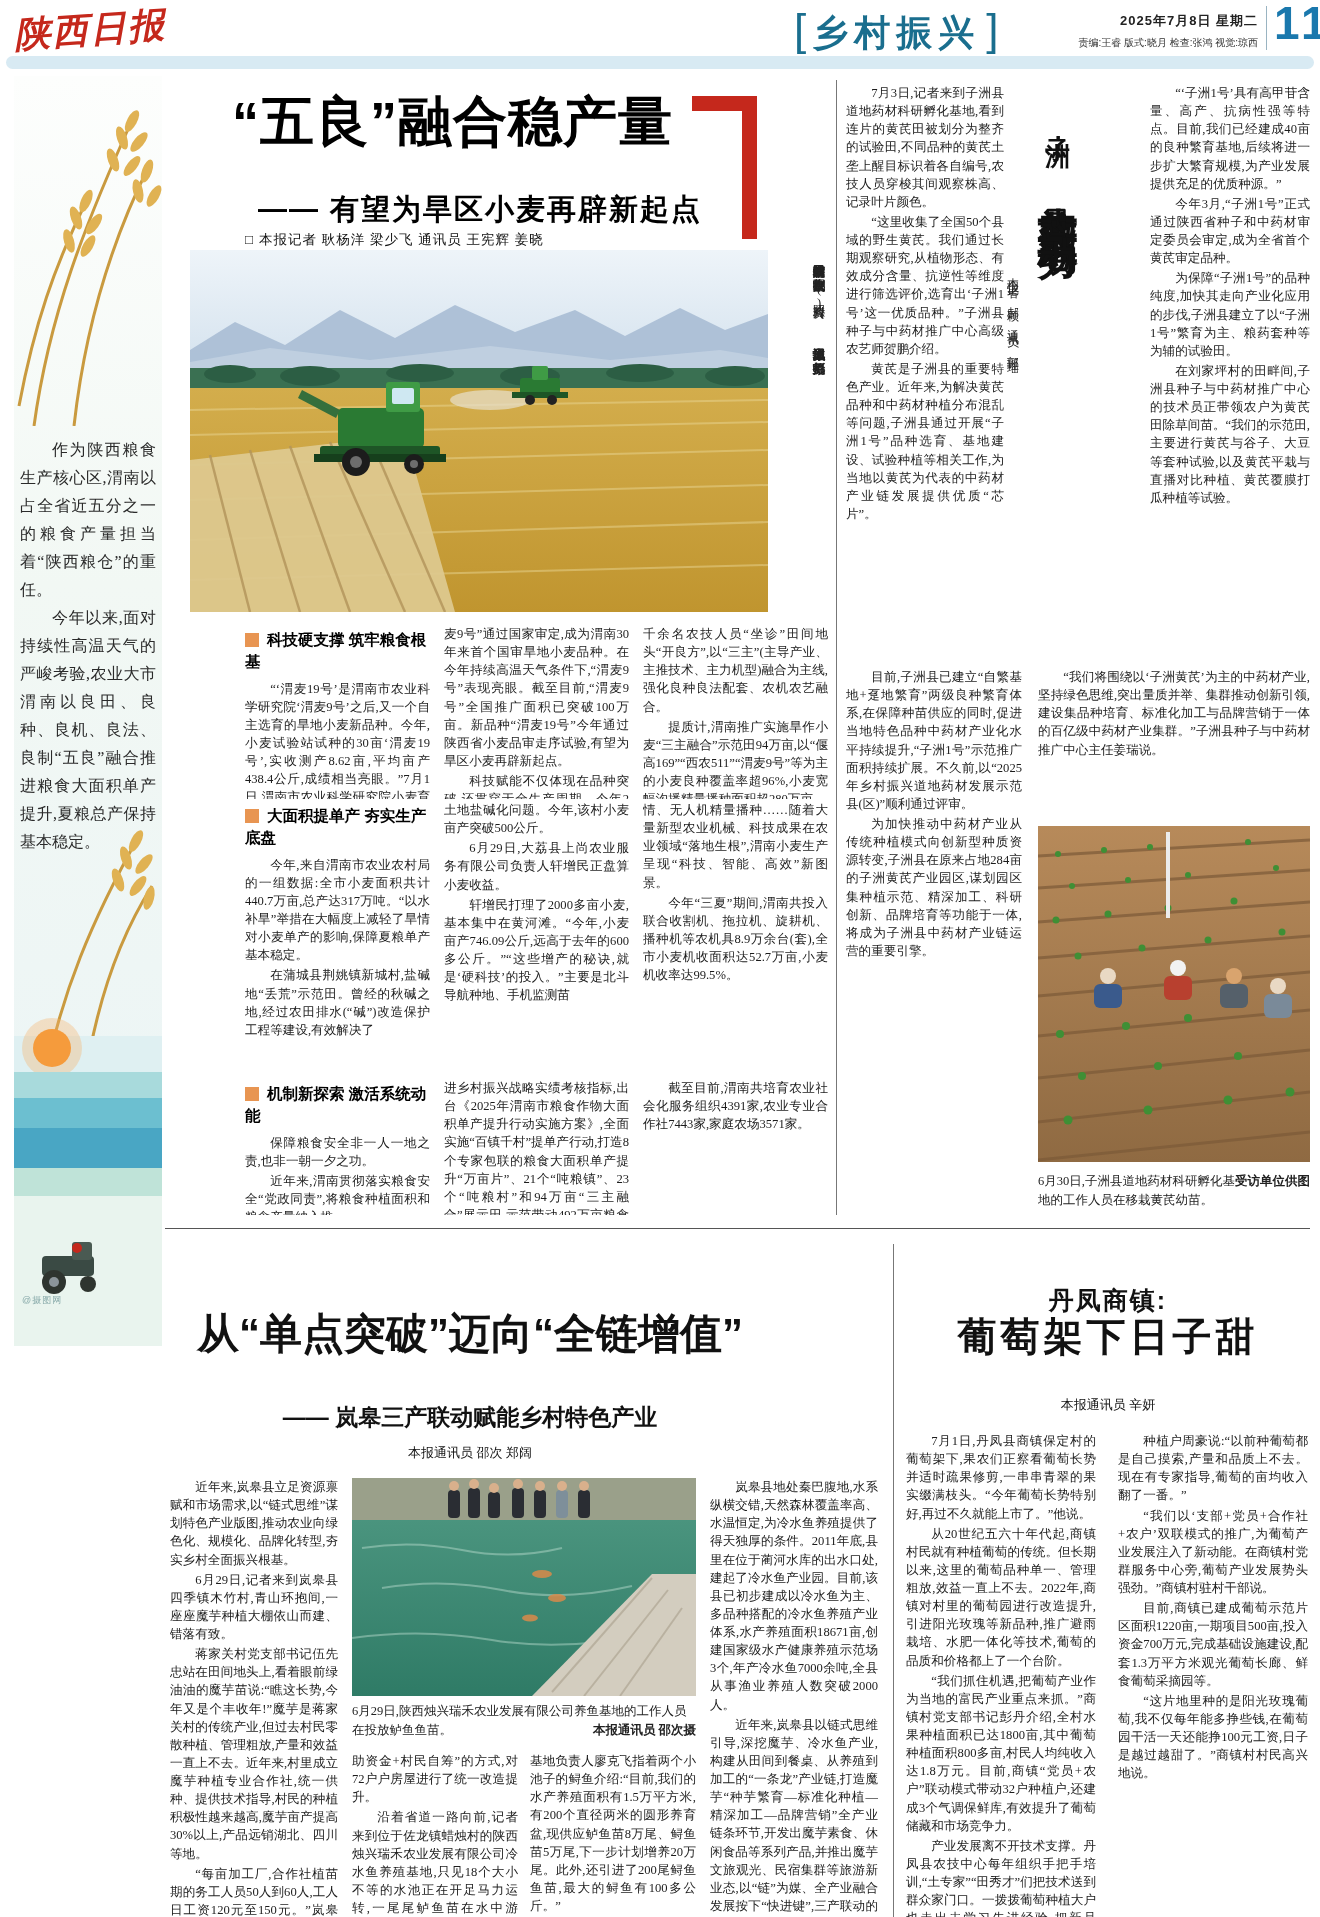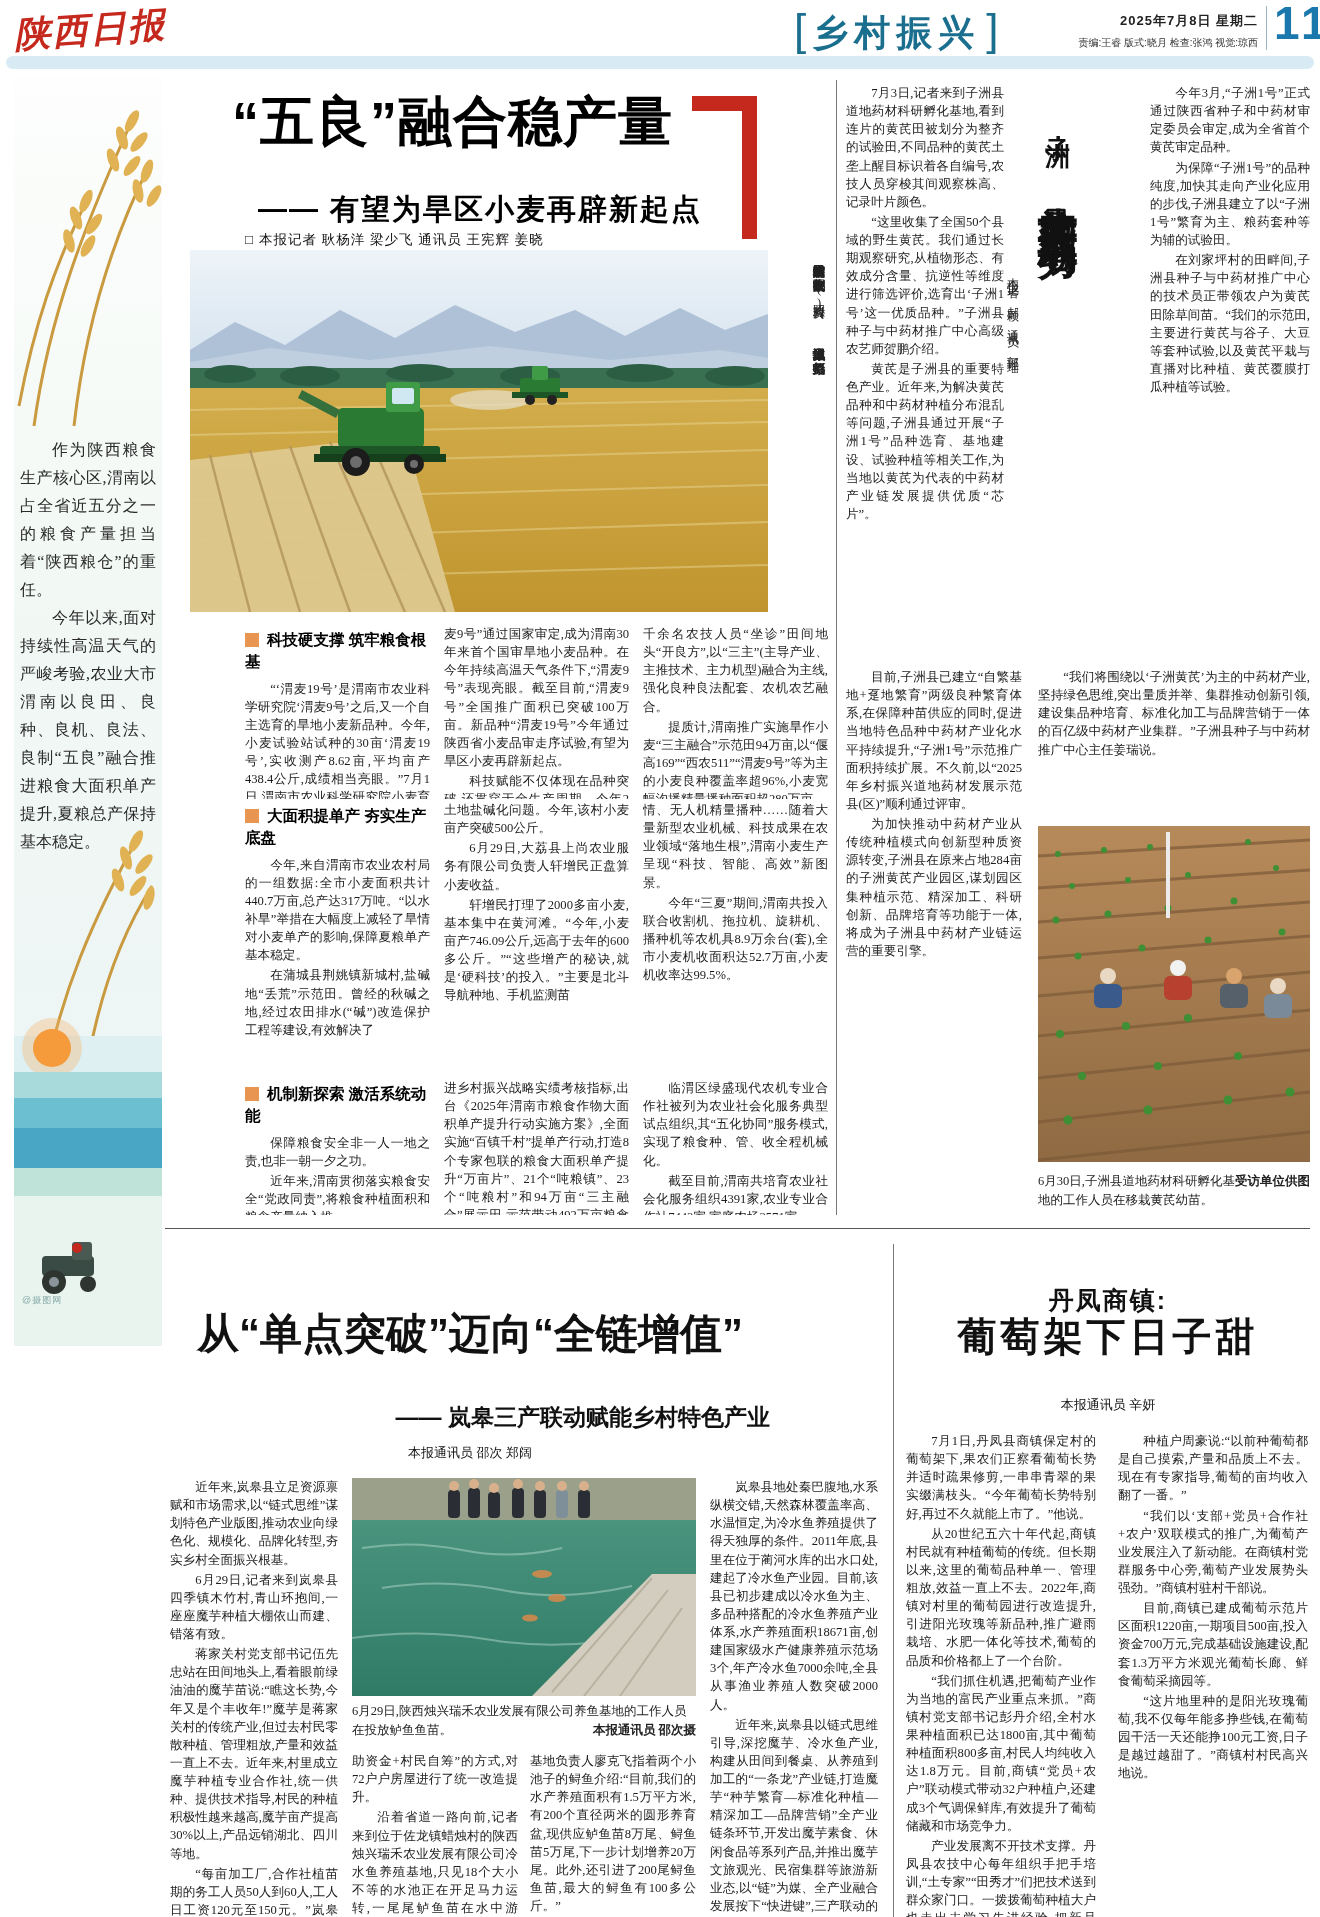--- a/index.html
+++ b/index.html
@@ -49,21 +49,21 @@
   .photo-cap-v .credit{font-weight:700;margin-top:14px;display:inline-block;}
   
   .z-headline{left:1036px;top:118px;height:560px;font-weight:900;line-height:1.08;}
   .z-headline .kick{font-size:25px;letter-spacing:4px;}
   .z-headline .main{font-size:40px;letter-spacing:3px;}
   .z-byline{left:1004px;top:268px;height:300px;font-size:12px;color:#222;letter-spacing:3px;}
   .cap{font-size:12.5px;line-height:1.5;color:#222;font-family:"Liberation Serif","DejaVu Serif",serif;}
   .cap .credit{float:right;font-weight:700;}
   
   .b-headline{left:170px;top:1290px;width:600px;text-align:center;font-size:42px;font-weight:900;letter-spacing:0;margin-top:16px;}
-  .b-subtitle{left:170px;top:1402px;width:600px;text-align:right;font-size:23px;font-weight:700;}
+  .b-subtitle{left:170px;top:1402px;width:600px;text-align:center;font-size:23px;font-weight:700;}
   .b-byline{left:170px;top:1444px;width:600px;text-align:center;font-size:13px;}
   .d-kicker{left:906px;top:1276px;width:404px;text-align:center;font-size:25px;font-weight:900;letter-spacing:2px;margin-top:8px;}
   .d-headline{left:906px;top:1310px;width:404px;text-align:center;font-size:39px;font-weight:900;letter-spacing:4px;}
   .d-byline{left:906px;top:1396px;width:404px;text-align:center;font-size:13px;}
   svg{display:block;}
 </style>
 </head>
 <body>
 
 <div class="abs logo">陕西日报</div>
@@ -243,39 +243,39 @@
 
 <div class="abs col" style="left:245px;top:1079px;width:185px;height:136px">
     <div class="subhead"><span class="sq"></span><span>机制新探索  激活系统动能</span></div>
     <div class="para">保障粮食安全非一人一地之责,也非一朝一夕之功。</div>
     <div class="para">近年来,渭南贯彻落实粮食安全“党政同责”,将粮食种植面积和粮食产量纳入推</div>
   </div>
 <div class="abs col" style="left:444px;top:1079px;width:185px;height:136px">
     <div class="para cont">进乡村振兴战略实绩考核指标,出台《2025年渭南市粮食作物大面积单产提升行动实施方案》,全面实施“百镇千村”提单产行动,打造8个专家包联的粮食大面积单产提升“万亩片”、21个“吨粮镇”、23个“吨粮村”和94万亩“三主融合”展示田,示范带动492万亩粮食作物实现大面积单产提升。</div>
   </div>
 <div class="abs col" style="left:643px;top:1079px;width:185px;height:136px">
-    <div class="para">临渭区绿盛现代农机专业合作社被列为农业社会化服务典型试点组织,其“五化协同”服务模式,实现了粮食种、管、收全程机械化。</div>
     <div class="para">截至目前,渭南共培育农业社会化服务组织4391家,农业专业合作社7443家,家庭农场3571家。</div>
   </div>
 
 <div class="abs vrule" style="left:836px;top:80px;height:1135px"></div>
 <div class="abs hrule" style="left:165px;top:1228px;width:1145px"></div>
 <div class="abs vrule" style="left:893px;top:1244px;height:673px"></div>
 
 <div class="abs col" style="left:846px;top:84px;width:158px;height:574px">
     <div class="para">7月3日,记者来到子洲县道地药材科研孵化基地,看到连片的黄芪田被划分为整齐的试验田,不同品种的黄芪土垄上醒目标识着各自编号,农技人员穿梭其间观察株高、记录叶片颜色。</div>
     <div class="para">“这里收集了全国50个县域的野生黄芪。我们通过长期观察研究,从植物形态、有效成分含量、抗逆性等维度进行筛选评价,选育出‘子洲1号’这一优质品种。”子洲县种子与中药材推广中心高级农艺师贺鹏介绍。</div>
     <div class="para">黄芪是子洲县的重要特色产业。近年来,为解决黄芪品种和中药材种植分布混乱等问题,子洲县通过开展“子洲1号”品种选育、基地建设、试验种植等相关工作,为当地以黄芪为代表的中药材产业链发展提供优质“芯片”。</div>
   </div>
 <div class="abs vert z-byline">本报记者 郝颖 通讯员 郭瑶瑶</div>
 <div class="abs vert z-headline">
   <span class="kick">子洲:</span>
   <span class="main">为黄芪产业注入『芯』动力</span>
 </div>
 <div class="abs col" style="left:1150px;top:84px;width:160px;height:574px">
+    <div class="para">“‘子洲1号’具有高甲苷含量、高产、抗病性强等特点。目前,我们已经建成40亩的良种繁育基地,后续将进一步扩大繁育规模,为产业发展提供充足的优质种源。”</div>
     <div class="para">今年3月,“子洲1号”正式通过陕西省种子和中药材审定委员会审定,成为全省首个黄芪审定品种。</div>
     <div class="para">为保障“子洲1号”的品种纯度,加快其走向产业化应用的步伐,子洲县建立了以“子洲1号”繁育为主、粮药套种等为辅的试验田。</div>
     <div class="para">在刘家坪村的田畔间,子洲县种子与中药材推广中心的技术员正带领农户为黄芪田除草间苗。“我们的示范田,主要进行黄芪与谷子、大豆等套种试验,以及黄芪平栽与直播对比种植、黄芪覆膜打瓜种植等试验。</div>
   </div>
 
 <div class="abs col" style="left:846px;top:668px;width:176px;height:494px">
     <div class="para">目前,子洲县已建立“自繁基地+趸地繁育”两级良种繁育体系,在保障种苗供应的同时,促进当地特色品种中药材产业化水平持续提升,“子洲1号”示范推广面积持续扩展。不久前,以“2025年乡村振兴道地药材发展示范县(区)”顺利通过评审。</div>
     <div class="para">为加快推动中药材产业从传统种植模式向创新型种质资源转变,子洲县在原来占地284亩的子洲黄芪产业园区,谋划园区集种植示范、精深加工、科研创新、品牌培育等功能于一体,将成为子洲县中药材产业链运营的重要引擎。</div>
   </div>
 <div class="abs col" style="left:1038px;top:668px;width:272px;height:150px">

